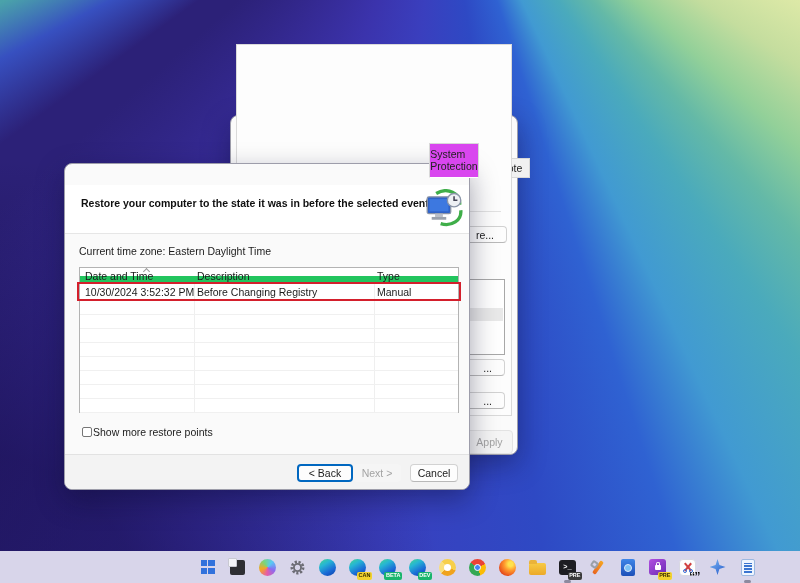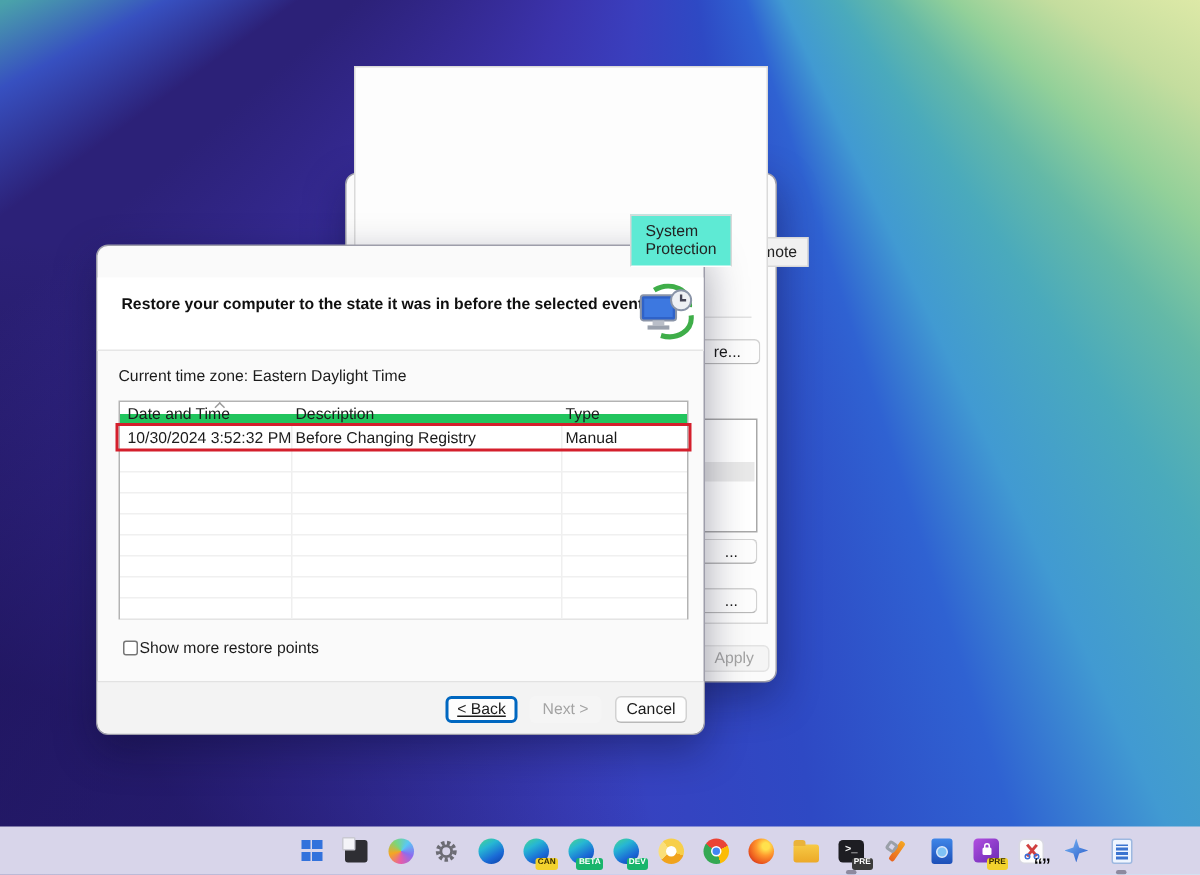--- a/index.html
+++ b/index.html
@@ -34,21 +34,21 @@
   .btn.focused  { border:2px solid #0067c0; }
 
   
   .sysprops { left:230px; top:115px; width:288px; height:340px; background:#fbfbfb; }
   .sysprops .titlebar { position:absolute; left:0; top:0; right:0; height:26px; }
   .sysprops .title { position:absolute; left:12px; top:6px; font-size:11.5px; color:#5d5d5d; }
   .sysprops .close { position:absolute; right:10px; top:7px; transform:scale(.9); }
   .tabs { position:absolute; left:6px; top:27px; display:flex; align-items:flex-end; }
   .tab { font-size:10.5px; color:#222; background:#f1f1f1; border:1px solid #d8d8d8;
          padding:3px 7px 3px; margin-right:-1px; position:relative; }
-  .tab.active { background:#5eead4; padding:4px 9px 5px; z-index:2; border-bottom-color:#fff; }
+  .tab.active { background:#d946ef; padding:4px 0 5px; z-index:2; border-bottom-color:#fff;margin-left:9px; }
   .sysprops .panel { position:absolute; left:5px; right:5px; top:158px; margin-top:-115px;
          top:43px; bottom:38px; background:#fdfdfd; border:1px solid #dadada; }
   .sysprops .sep { position:absolute; left:16px; right:16px; top:95px; height:1px; background:#e2e2e2; }
   .sysprops .groupbox { position:absolute; left:160px; right:12px; top:163px; height:76px;
          background:#fff; border:1px solid #a8a8a8; }
   .sysprops .groupband { position:absolute; left:1px; right:1px; top:28px; height:13px; background:#e9e9e9; }
 
   
   .sysrestore { left:64px; top:163px; width:406px; height:327px; }
   .sysrestore .titlebar { position:absolute; left:0; top:0; right:0; height:21px; }
@@ -80,21 +80,21 @@
   .red-box { position:absolute; left:-3px; right:-3px; top:14px; height:19px;
              border:2px solid #d41f2c; z-index:3; }
 
   .sr-checkrow { position:absolute; left:17px; top:262px; display:flex; align-items:center; }
   .checkbox { width:10px; height:10px; background:#fff; border:1px solid #767676; border-radius:2px; }
   .checklabel { font-size:10.5px; color:#1b1b1b; margin-left:1px; }
   .scan-btn { left:276px; top:259px; width:119px; height:17px; }
 
   .sr-footer { position:absolute; left:0; right:0; bottom:0; height:35px; background:#f3f3f3;
                border-top:1px solid #e2e2e2; border-radius:0 0 8px 8px; }
-  .back-btn { left:232px; top:9px; width:48px; height:18px;text-decoration:underline; }
+  .back-btn { left:232px; top:9px; width:56px; height:18px; }
   .next-btn { left:288px; top:9px; width:48px; height:18px; border:none; }
   .cancel-btn { left:345px; top:9px; width:48px; height:18px; }
 
   
   .pbtn { justify-content:flex-end; padding-right:12px; }
 
   
   .taskbar { position:absolute; left:0; right:0; bottom:0; height:32px; background:#d8d5ea; }
   .tb-icons { position:absolute; left:197px; top:0; height:100%; display:flex; align-items:center; gap:9px; }
   .tbi { position:relative; width:21px; height:21px; display:flex; align-items:center; justify-content:center; }
@@ -179,21 +179,21 @@
       <span class="tab">Remote</span>
     </div>
     <div class="panel"></div>
     <div class="sep"></div>
     <div class="btn pbtn" style="left:160px; right:10px; top:110px; height:17px;">re...</div>
     <div class="groupbox">
       <div class="groupband"></div>
     </div>
     <div class="btn pbtn" style="right:12px; top:243px; width:72px; height:17px;">...</div>
     <div class="btn pbtn" style="right:12px; top:276px; width:72px; height:17px;">...</div>
-    <div class="btn disabled" style="right:4px; top:314px; width:47px; height:18px;">Apply</div>
+    <div class="btn disabled" style="right:4px; top:314px; width:47px; height:24px;">Apply</div>
   </div>
 
   <div class="window sysrestore">
 
     <div class="sr-head">
       <span class="sr-heading">Restore your computer to the state it was in before the selected event</span>
       <svg class="sr-bigicon" width="38" height="38" viewBox="0 0 34 34">
         <rect x="2" y="7" width="21" height="15" rx="1.5" fill="#2f62c8" stroke="#8a94a8" stroke-width="1.2"></rect>
         <rect x="4" y="9" width="17" height="11" fill="#3d78e0"></rect>
         <rect x="9" y="22" width="7" height="3" fill="#b9bec8"></rect>

